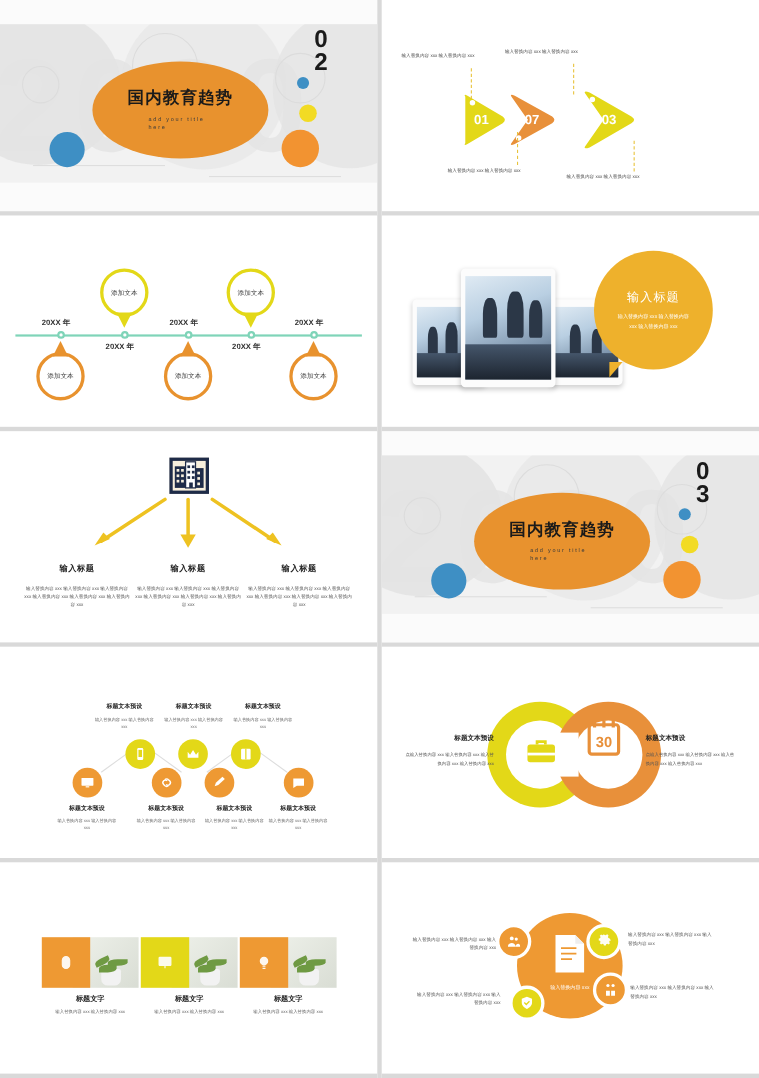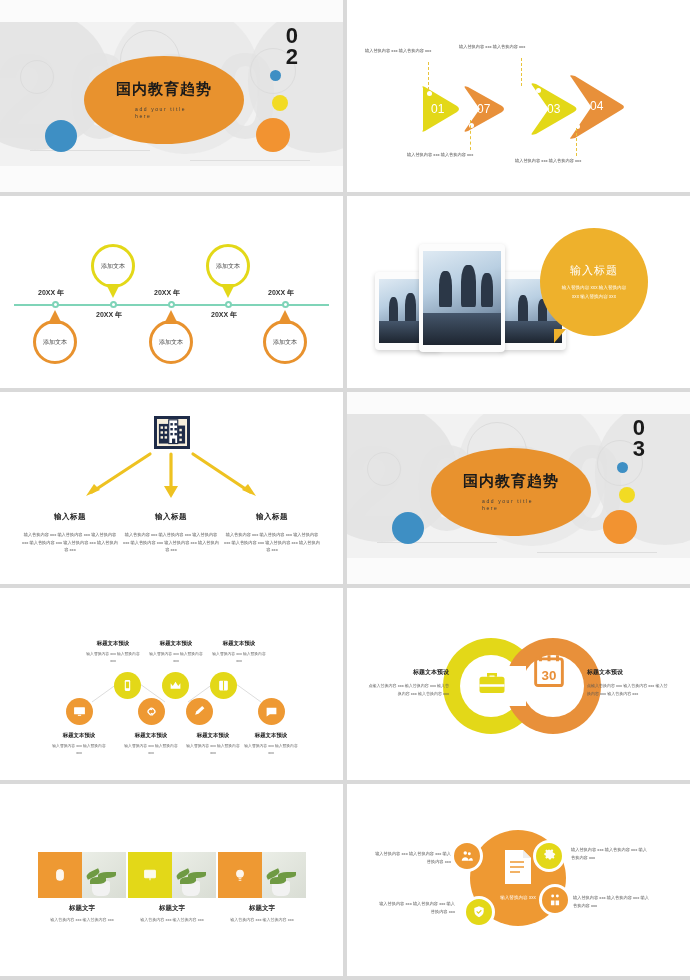--- a/index.html
+++ b/index.html
@@ -23,21 +23,21 @@
                    background:#e8922e; border-radius:50%; display:flex; flex-direction:column;
                    align-items:center; justify-content:center; }
   .ellipse-title .t1 { font-size:15px; font-weight:bold; color:#1a1a1a; letter-spacing:1px; }
   .ellipse-title .t2 { font-size:5px; color:#3a3a3a; letter-spacing:1.6px; line-height:1.5;
                        margin-top:7px; width:58px; text-align:left; }
   .sec-num { position:absolute; right:45px; top:26px; font-size:22px; font-weight:bold;
              color:#1a1a1a; line-height:.95; text-align:center; }
   .dot { position:absolute; border-radius:50%; }
   
   .chev { position:absolute; }
-  .chev .num { position:absolute; color:#fff; font-size:12px; font-weight:normal; }
+  .chev .num { position:absolute; color:#fff; font-size:12px; font-weight:bold; }
   .lead { position:absolute; width:1px; border-left:1px dashed #e8c33c; }
   .leadtxt { position:absolute; font-size:4.2px; color:#4a4a4a; white-space:nowrap; }
   .knob { position:absolute; width:5px; height:5px; border-radius:50%; background:#fff; }
   
   .tl-line { position:absolute; left:14px; right:14px; top:108px; height:2px; background:#7fd4b8; }
   .tl-node { position:absolute; width:7px; height:7px; border-radius:50%; background:#fff;
              border:2px solid #7fd4b8; top:105px; }
   .tl-year { position:absolute; font-size:7px; font-weight:bold; color:#333; white-space:nowrap; }
   .balloon { position:absolute; width:44px; height:44px; border:3px solid #e3d818;
              border-radius:50%; display:flex; align-items:center; justify-content:center; }
@@ -152,27 +152,20 @@
         </svg>
       <div class="num" style="left:16px;top:17px;">07</div>
       <div class="knob" style="left:8px;top:38px;"></div>
     </div>
     <div class="chev" style="left:181px;top:82px;">
       <svg width="52" height="54" viewBox="0 0 52 54">
           <path d="M4 3 Q2 0 8 2 L46 24 Q51 27 46 30 L8 52 Q2 54 4 51 L20 28 Q22 27 20 26 Z" fill="#e3d818"></path>
         </svg>
       <div class="num" style="left:19px;top:20px;">03</div>
       <div class="knob" style="left:8px;top:6px;"></div>
-    </div>
-    <div class="chev" style="left:219px;top:74px;">
-      <svg width="62" height="66" viewBox="0 0 62 66">
-          <path d="M5 3 Q2 0 9 2 L55 30 Q61 33 55 36 L9 64 Q2 66 5 63 L24 35 Q26 33 24 31 Z" fill="#e8903a"></path>
-        </svg>
-      <div class="num" style="left:24px;top:25px;">04</div>
-      <div class="knob" style="left:9px;top:50px;"></div>
     </div>
 
     <div class="lead" style="left:81px;top:62px;height:28px;"></div>
     <div class="leadtxt" style="left:18px;top:48px;">输入替换内容 xxx 输入替换内容 xxx</div>
     <div class="lead" style="left:123px;top:120px;height:30px;"></div>
     <div class="leadtxt" style="left:60px;top:152px;">输入替换内容 xxx 输入替换内容 xxx</div>
     <div class="lead" style="left:174px;top:58px;height:28px;"></div>
     <div class="leadtxt" style="left:112px;top:44px;">输入替换内容 xxx 输入替换内容 xxx</div>
     <div class="lead" style="left:229px;top:128px;height:28px;"></div>
     <div class="leadtxt" style="left:168px;top:158px;">输入替换内容 xxx 输入替换内容 xxx</div>

